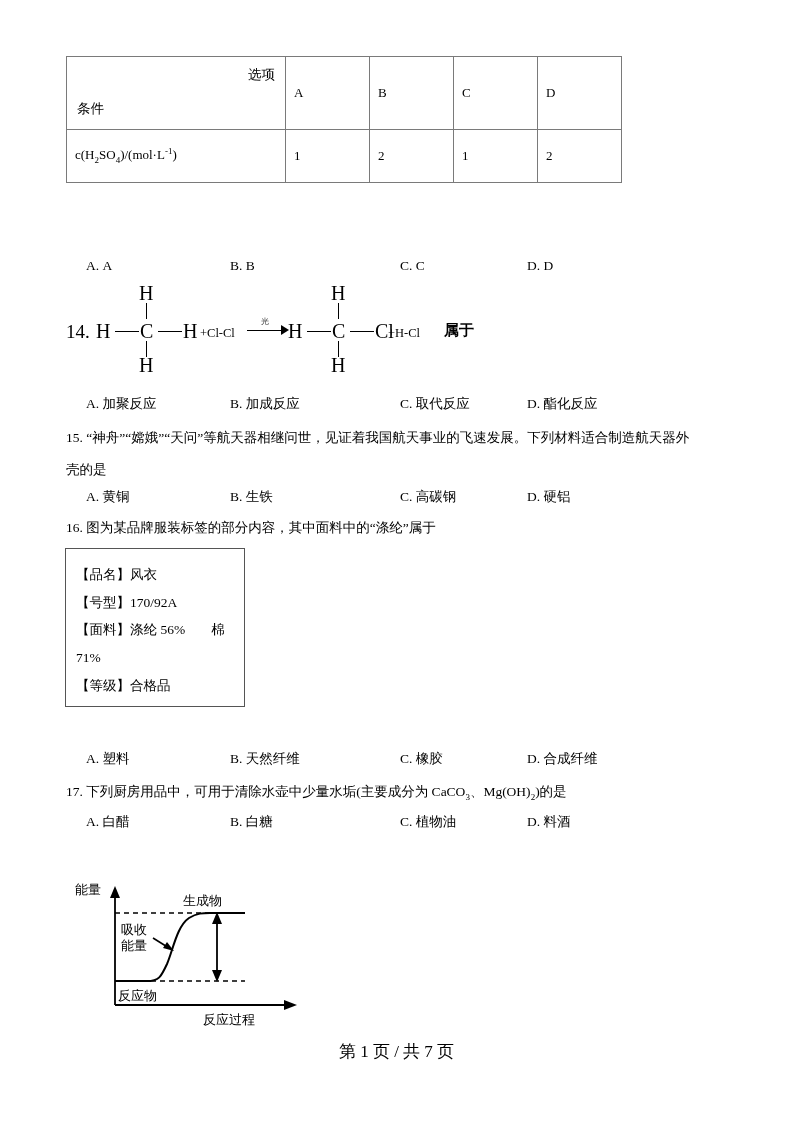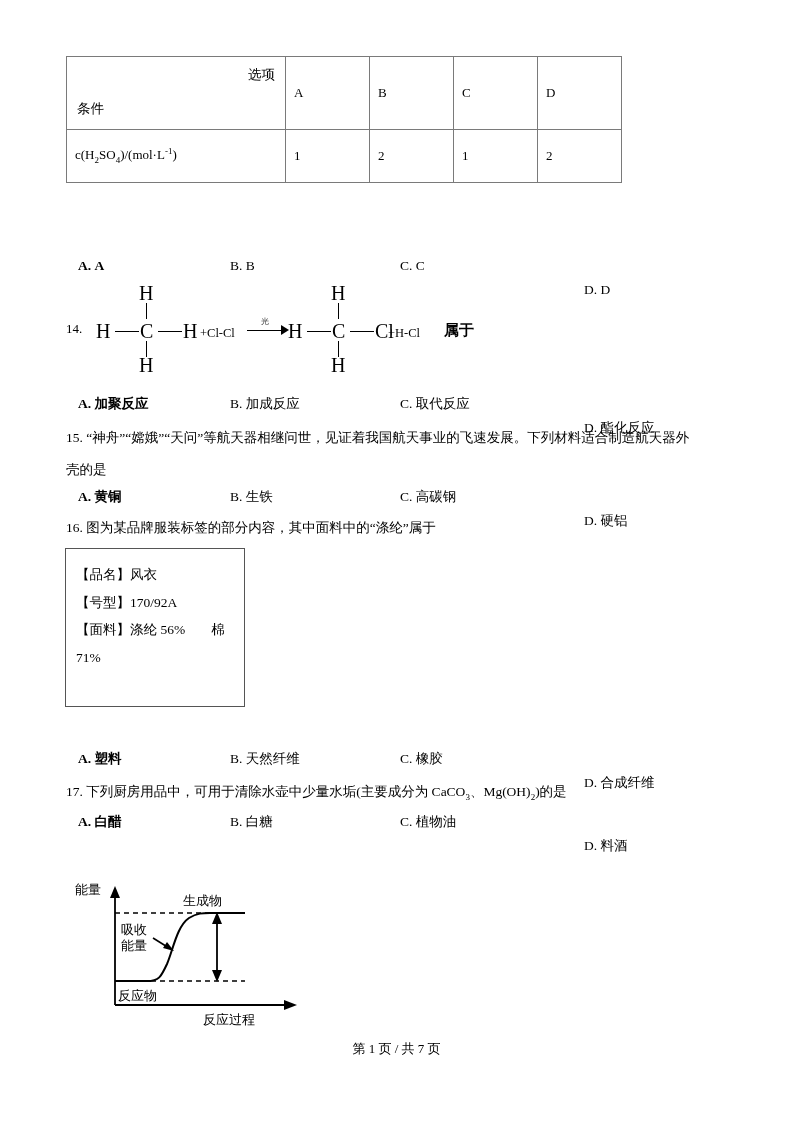--- a/index.html
+++ b/index.html
@@ -69,39 +69,39 @@
     position: absolute;
     left: 0;
     width: 793px;
     height: 20px;
     font-size: 13.5px;
   }
   .opt {
     position: absolute;
     white-space: nowrap;
   }
-  .opt.a { left: 78px; font-weight: bold; }
+  .opt.a { left: 86px; }
   .opt.b { left: 230px; }
   .opt.c { left: 400px; }
-  .opt.d { left: 584px; margin-top: 24px; }
+  .opt.d { left: 527px; }
 
   
   .rxn {
     position: absolute;
     left: 66px;
     top: 283px;
     width: 660px;
     height: 78px;
     font-size: 19px;
   }
   .rxn .qnum {
     position: absolute;
     left: 0;
     top: 38px;
-    font-size: 13px;
+    font-size: 19px;
   }
   .atom {
     position: absolute;
     font-size: 20px;
     line-height: 1;
   }
   .small-atom {
     position: absolute;
     font-size: 12.5px;
     line-height: 1;
@@ -176,21 +176,21 @@
     fill: #000;
   }
 
   
   .footer {
     position: absolute;
     left: 0;
     top: 1040px;
     width: 793px;
     text-align: center;
-    font-size: 13px;
+    font-size: 17px;
   }
 </style>
 </head>
 <body>
 
 <div class="page">
 
   <table class="cond-table">
     <tbody>
         <tr>
@@ -271,20 +271,21 @@
     <span class="opt d"><span>D.</span>&nbsp;<span>硬铝</span></span>
   </div>
 
   <div class="qline" style="left:66px; top:518px;">16. 图为某品牌服装标签的部分内容，其中面料中的“涤纶”属于</div>
 
   <div class="label-box">
     <div class="ln"><span>【品名】</span><span>风衣</span></div>
     <div class="ln"><span>【号型】</span><span>170/92A</span></div>
     <div class="ln"><span>【面料】</span><span>涤纶 56%</span><span class="gap"></span><span>棉</span></div>
     <div class="ln">71%</div>
+    <div class="ln"><span>【等级】</span><span>合格品</span></div>
   </div>
 
   <div class="opt-row" style="top:750px;">
     <span class="opt a"><span>A.</span>&nbsp;<span>塑料</span></span>
     <span class="opt b"><span>B.</span>&nbsp;<span>天然纤维</span></span>
     <span class="opt c"><span>C.</span>&nbsp;<span>橡胶</span></span>
     <span class="opt d"><span>D.</span>&nbsp;<span>合成纤维</span></span>
   </div>
 
   <div class="qline" style="left:66px; top:782px;"><span>17. 下列厨房用品中，可用于清除水壶中少量水垢(主要成分为 CaCO</span><sub>3</sub><span>、Mg(OH)</span><sub>2</sub><span>)的是</span></div>

